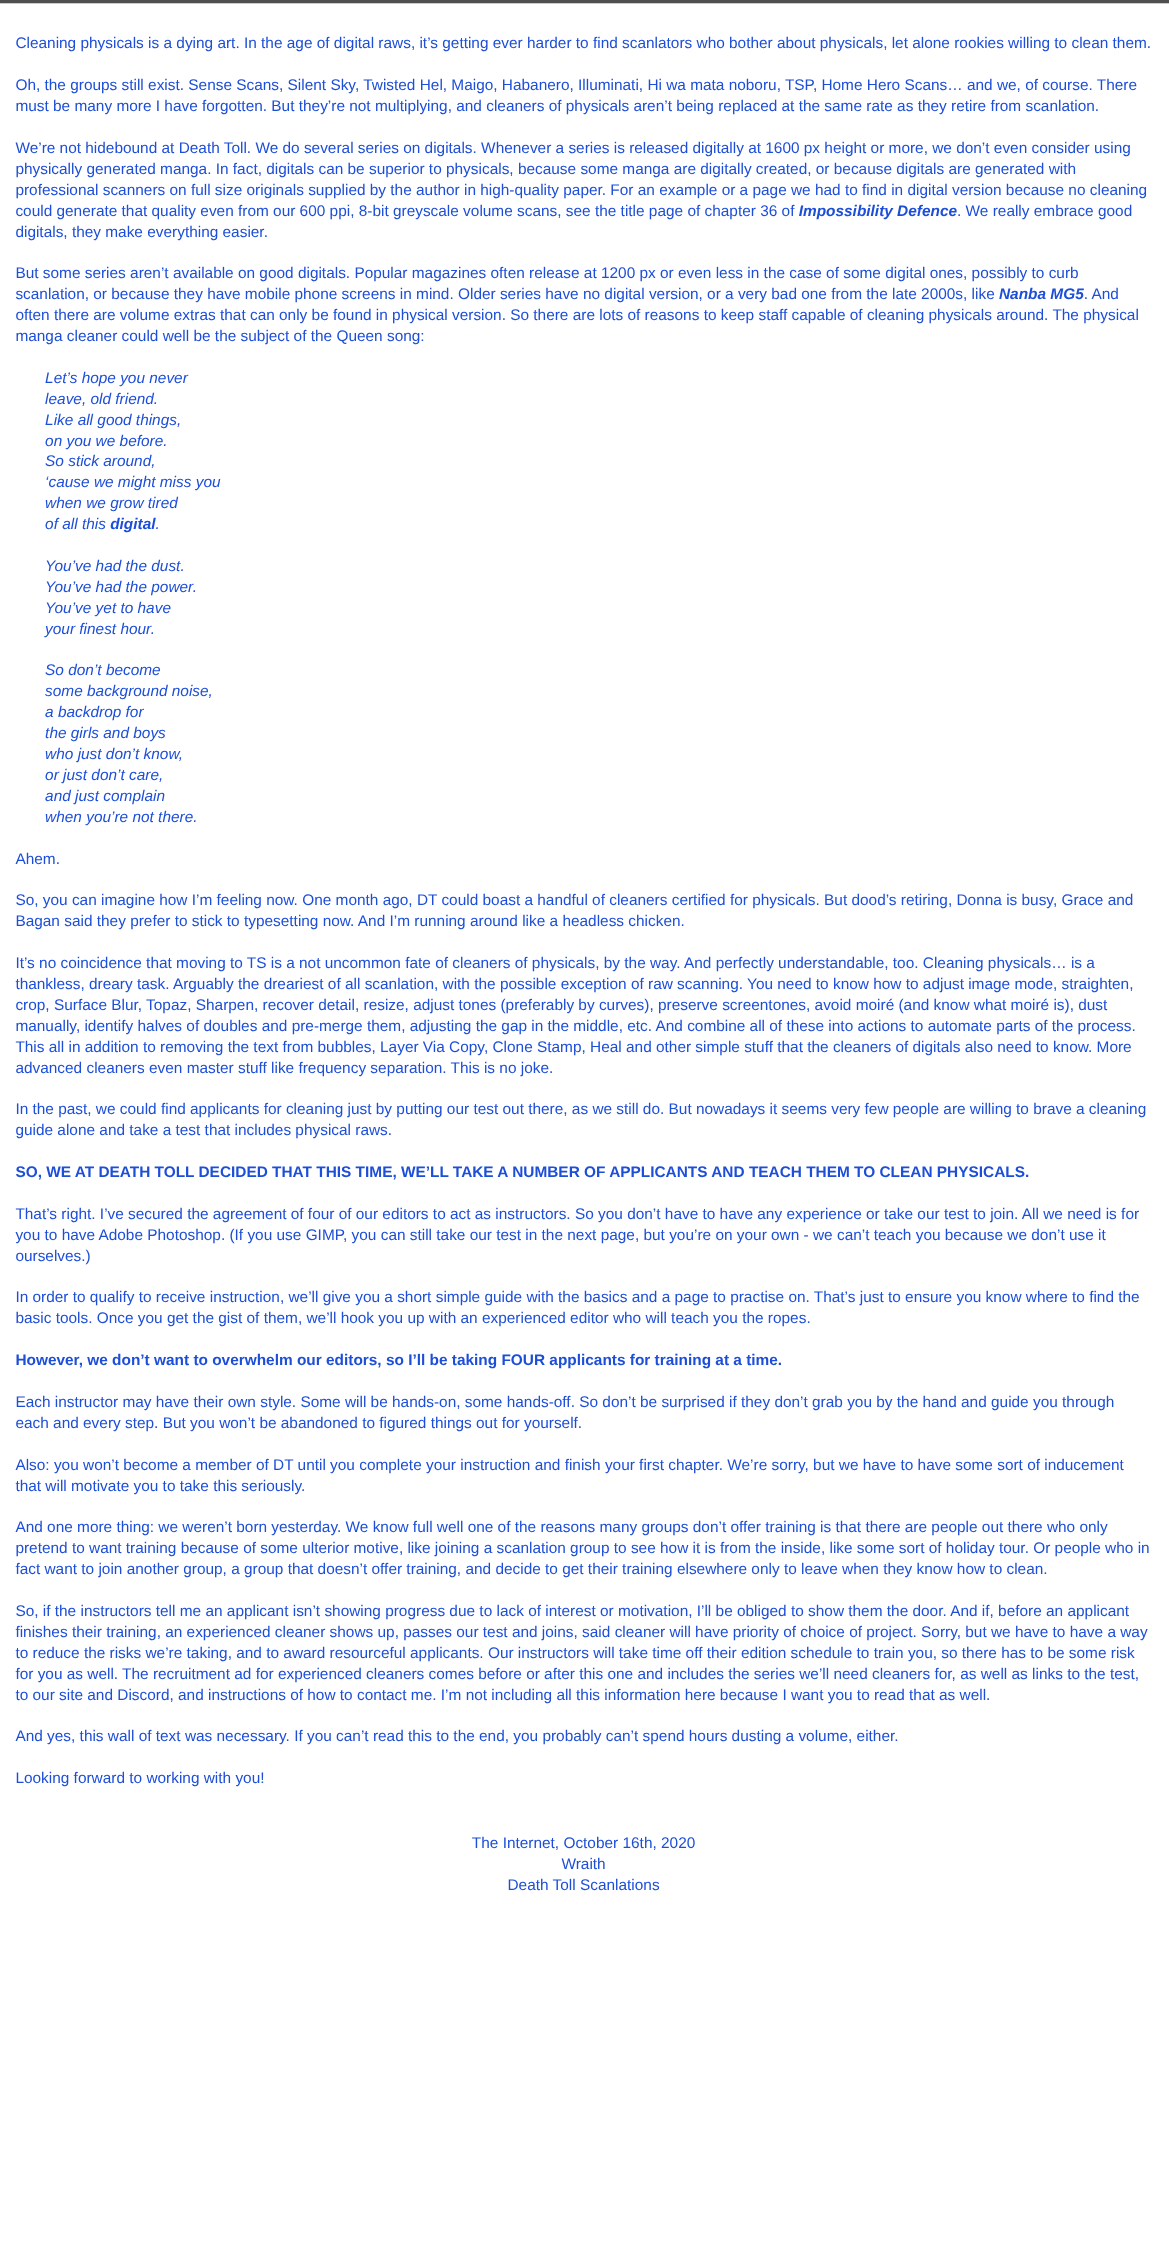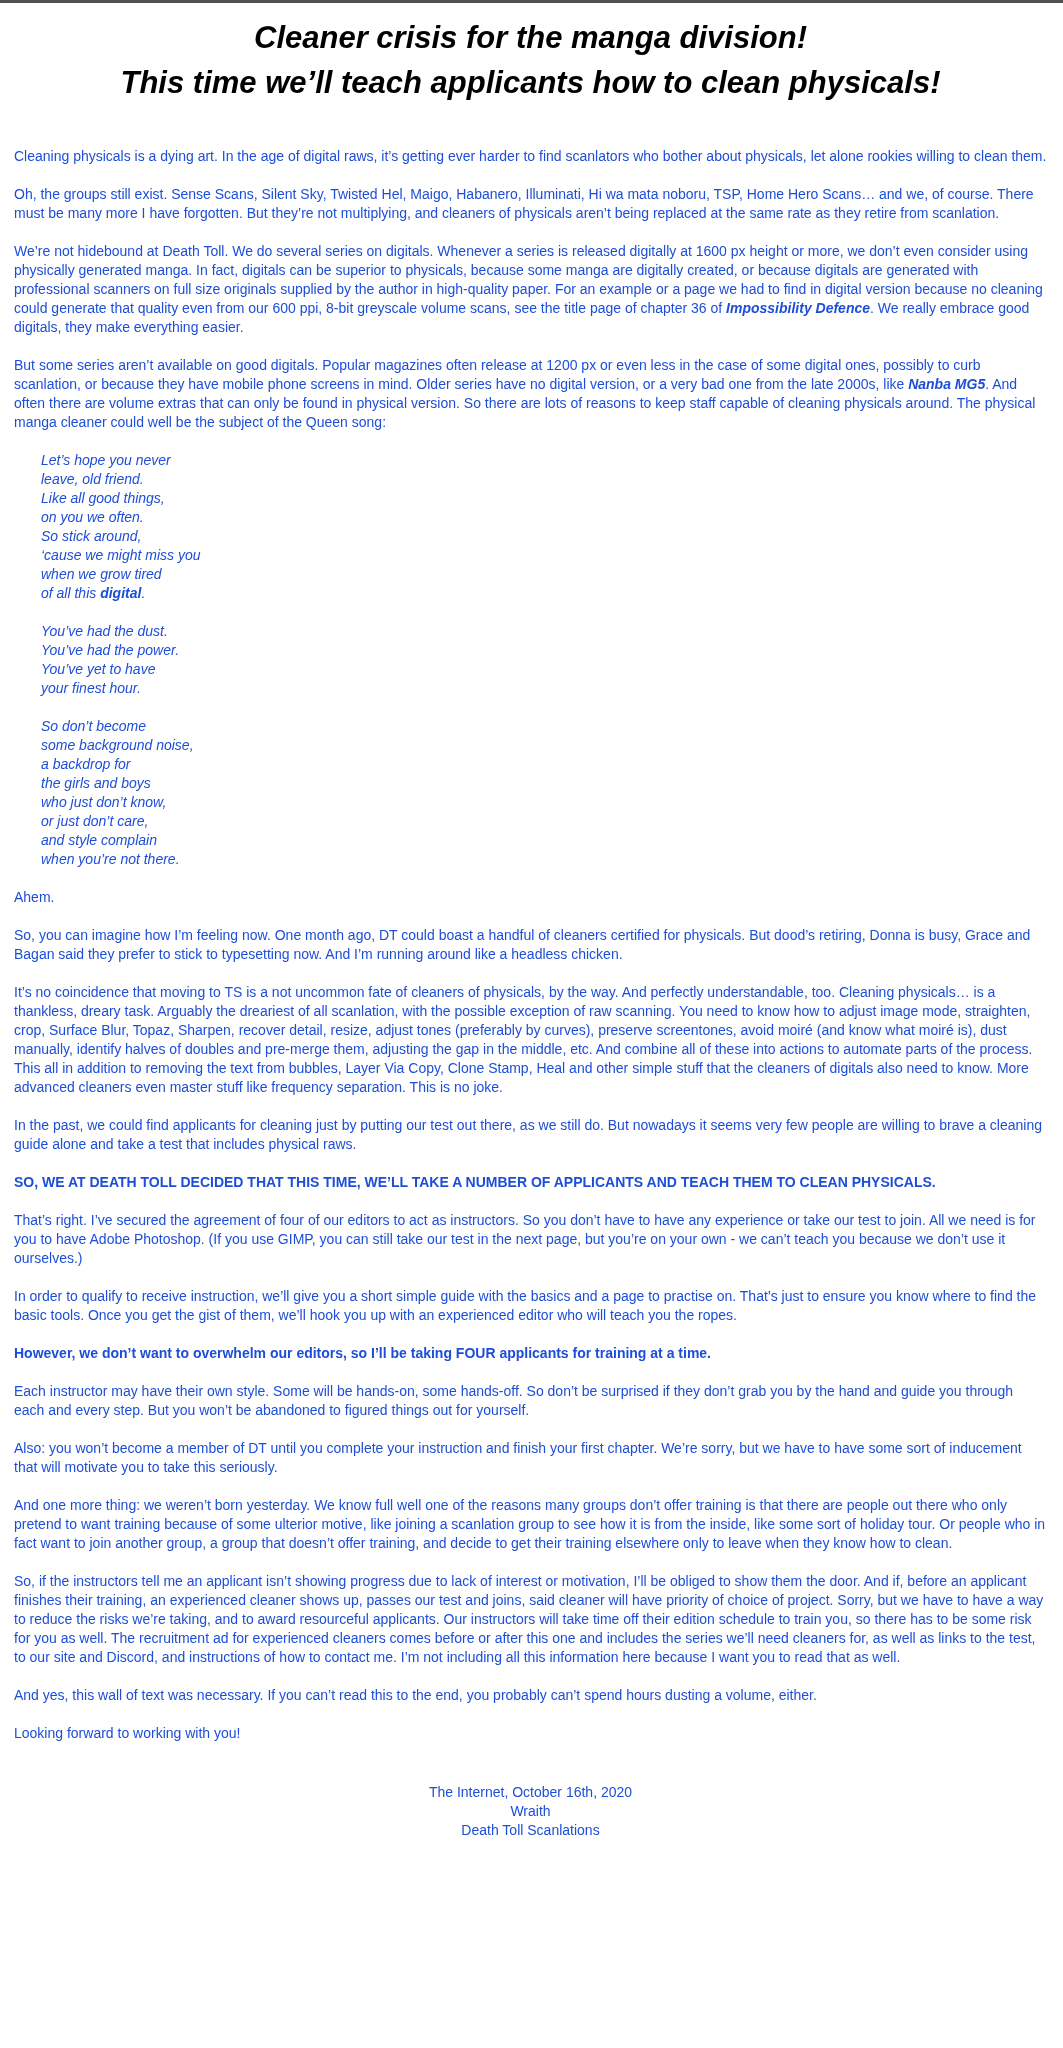--- a/index.html
+++ b/index.html
@@ -52,32 +52,28 @@
     text-align: center;
     margin-top: 40px;
     line-height: 19px;
   }
   .signature div { margin: 0; }
 </style>
 </head>
 <body>
 
 <div class="page">
-  <div class="doc-title">
-    <div>Cleaner crisis for the manga division!</div>
-    <div>This time we’ll teach applicants how to clean physicals!</div>
-  </div>
   <div class="doc-body">
       <p><span>Cleaning physicals is a dying art. In the age of digital raws, it’s getting ever harder to find scanlators who bother about physicals, let alone rookies willing to clean them.</span></p>
       <p><span>Oh, the groups still exist. Sense Scans, Silent Sky, Twisted Hel, Maigo, Habanero, Illuminati, Hi wa mata noboru, TSP, Home Hero Scans… and we, of course. There must be many more I have forgotten. But they’re not multiplying, and cleaners of physicals aren’t being replaced at the same rate as they retire from scanlation.</span></p>
       <p><span>We’re not hidebound at Death Toll. We do several series on digitals. Whenever a series is released digitally at 1600 px height or more, we don’t even consider using physically generated manga. In fact, digitals can be superior to physicals, because some manga are digitally created, or because digitals are generated with professional scanners on full size originals supplied by the author in high-quality paper. For an example or a page we had to find in digital version because no cleaning could generate that quality even from our 600 ppi, 8-bit greyscale volume scans, see the title page of chapter 36 of </span><span class="run-bold run-italic">Impossibility Defence</span><span>. We really embrace good digitals, they make everything easier.</span></p>
       <p><span>But some series aren’t available on good digitals. Popular magazines often release at 1200 px or even less in the case of some digital ones, possibly to curb scanlation, or because they have mobile phone screens in mind. Older series have no digital version, or a very bad one from the late 2000s, like </span><span class="run-bold run-italic">Nanba MG5</span><span>. And often there are volume extras that can only be found in physical version. So there are lots of reasons to keep staff capable of cleaning physicals around. The physical manga cleaner could well be the subject of the Queen song:</span></p>
-      <p class="verse"><span>Let’s hope you never</span><br><span>leave, old friend.</span><br><span>Like all good things,</span><br><span>on you we often.</span><br><span>So stick around,</span><br><span>‘cause we might miss you</span><br><span>when we grow tired</span><br><span>of all this </span><span class="run-bold">digital</span><span>.</span></p>
+      <p class="verse"><span>Let’s hope you never</span><br><span>leave, old friend.</span><br><span>Like all good things,</span><br><span>on you we before.</span><br><span>So stick around,</span><br><span>‘cause we might miss you</span><br><span>when we grow tired</span><br><span>of all this </span><span class="run-bold">digital</span><span>.</span></p>
       <p class="verse"><span>You’ve had the dust.</span><br><span>You’ve had the power.</span><br><span>You’ve yet to have</span><br><span>your finest hour.</span></p>
-      <p class="verse"><span>So don’t become</span><br><span>some background noise,</span><br><span>a backdrop for</span><br><span>the girls and boys</span><br><span>who just don’t know,</span><br><span>or just don’t care,</span><br><span>and style complain</span><br><span>when you’re not there.</span></p>
+      <p class="verse"><span>So don’t become</span><br><span>some background noise,</span><br><span>a backdrop for</span><br><span>the girls and boys</span><br><span>who just don’t know,</span><br><span>or just don’t care,</span><br><span>and just complain</span><br><span>when you’re not there.</span></p>
       <p><span>Ahem.</span></p>
       <p><span>So, you can imagine how I’m feeling now. One month ago, DT could boast a handful of cleaners certified for physicals. But dood’s retiring, Donna is busy, Grace and Bagan said they prefer to stick to typesetting now. And I’m running around like a headless chicken.</span></p>
       <p><span>It’s no coincidence that moving to TS is a not uncommon fate of cleaners of physicals, by the way. And perfectly understandable, too. Cleaning physicals…  is a thankless, dreary task. Arguably the dreariest of all scanlation, with the possible exception of raw scanning. You need to know how to adjust image mode, straighten, crop, Surface Blur, Topaz, Sharpen, recover detail, resize, adjust tones (preferably by curves), preserve screentones, avoid moiré (and know what moiré is), dust manually, identify halves of doubles and pre-merge them, adjusting the gap in the middle, etc. And combine all of these into actions to automate parts of the process. This all in addition to removing the text from bubbles, Layer Via Copy, Clone Stamp, Heal and other simple stuff that the cleaners of digitals also need to know. More advanced cleaners even master stuff like frequency separation. This is no joke.</span></p>
       <p><span>In the past, we could find applicants for cleaning just by putting our test out there, as we still do. But nowadays it seems very few people are willing to brave a cleaning guide alone and take a test that includes physical raws.</span></p>
       <p class="bold-para"><span>SO, WE AT DEATH TOLL DECIDED THAT THIS TIME, WE’LL TAKE A NUMBER OF APPLICANTS AND TEACH THEM TO CLEAN PHYSICALS.</span></p>
       <p><span>That’s right. I’ve secured the agreement of four of our editors to act as instructors. So you don’t have to have any experience or take our test to join. All we need is for you to have Adobe Photoshop. (If you use GIMP, you can still take our test in the next page, but you’re on your own - we can’t teach you because we don’t use it ourselves.)</span></p>
       <p><span>In order to qualify to receive instruction, we’ll give you a short simple guide with the basics and a page to practise on. That’s just to ensure you know where to find the basic tools. Once you get the gist of them, we’ll hook you up with an experienced editor who will teach you the ropes.</span></p>
       <p class="bold-para"><span>However, we don’t want to overwhelm our editors, so I’ll be taking FOUR applicants for training at a time.</span></p>
       <p><span>Each instructor may have their own style. Some will be hands-on, some hands-off. So don’t be surprised if they don’t grab you by the hand and guide you through each and every step. But you won’t be abandoned to figured things out for yourself.</span></p>
       <p><span>Also: you won’t become a member of DT until you complete your instruction and finish your first chapter. We’re sorry, but we have to have some sort of inducement that will motivate you to take this seriously.</span></p>

